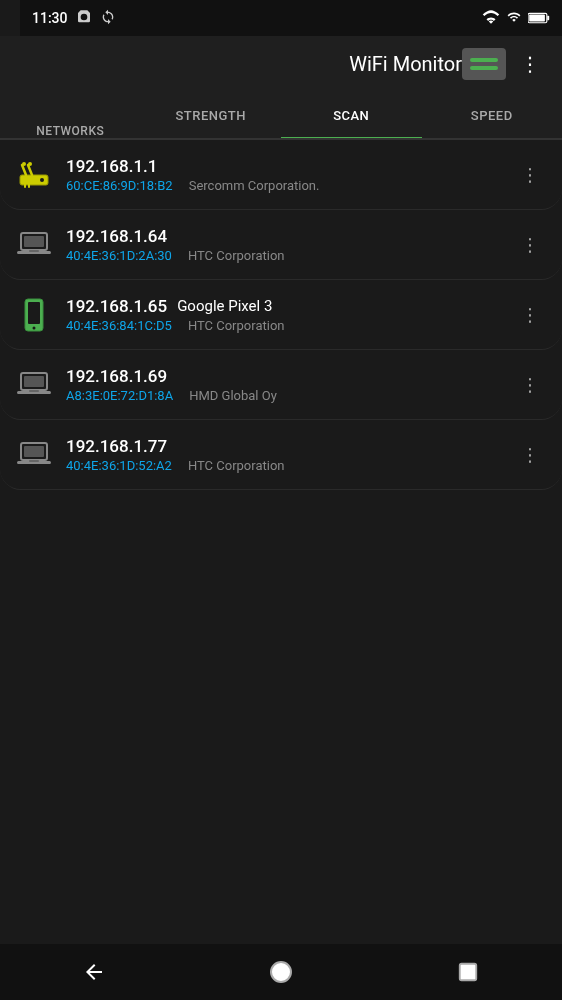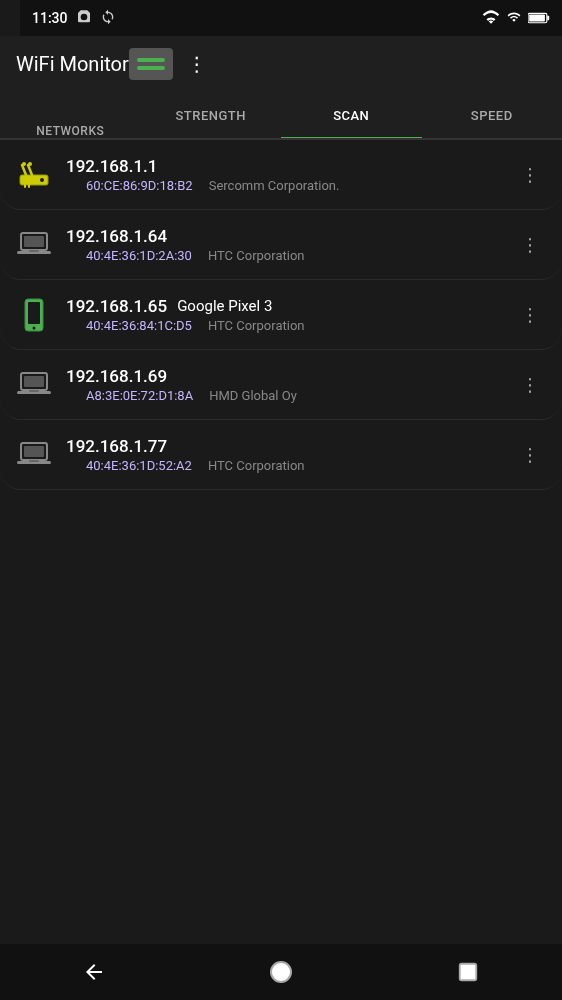--- a/index.html
+++ b/index.html
@@ -41,21 +41,21 @@
       gap: 6px;
     }
 
     
     .app-bar {
       background: #1f1f1f;
       height: 56px;
       display: flex;
       align-items: center;
       padding: 0 16px;
-      justify-content: flex-start;
+      justify-content: flex-end;
     }
     .app-title {
       font-size: 20px;
       font-weight: 400;
       color: #ffffff;
     }
     .app-bar-actions {
       display: flex;
       align-items: center;
       gap: 8px;
@@ -184,22 +184,21 @@
     }
 
     .device-mac-row {
       display: flex;
       align-items: center;
       gap: 16px;
     }
 
     .device-mac {
       font-size: 13px;
-      color: #c4b5fd;
-      margin-left: 20px;
+      color: #0ea5e9;
     }
 
     .device-vendor {
       font-size: 13px;
       color: #888888;
     }
 
     .device-menu-btn {
       width: 32px;
       height: 32px;

